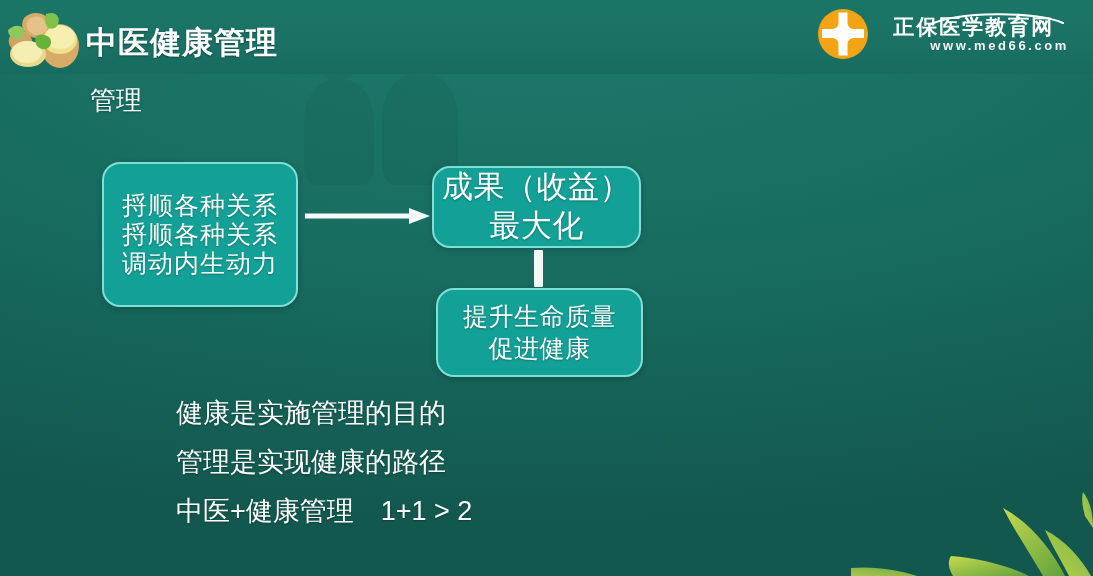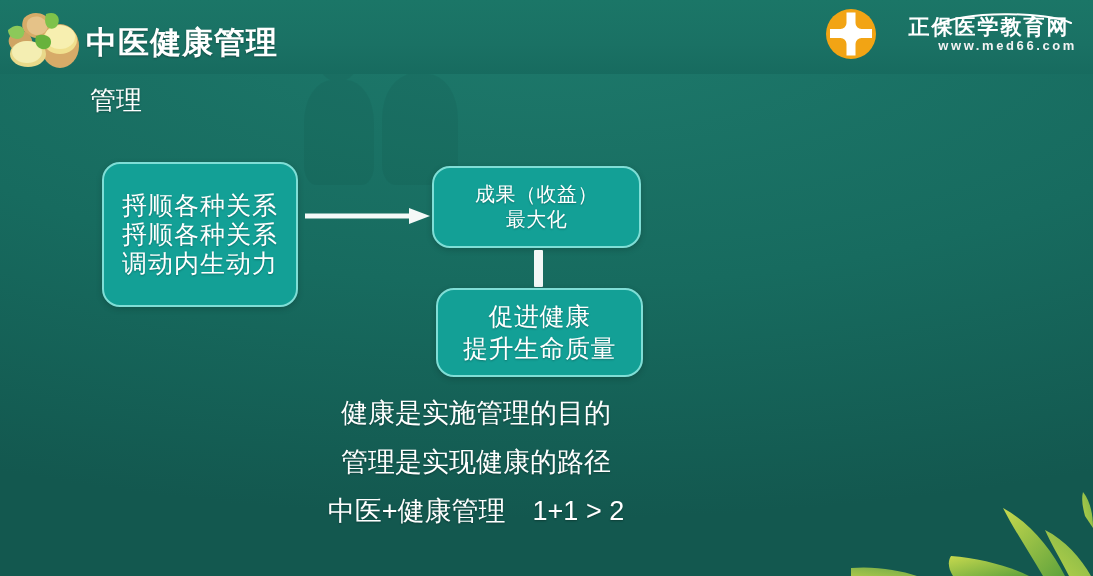--- a/index.html
+++ b/index.html
@@ -6,21 +6,20 @@
   html,body{margin:0;padding:0;}
   body{
     width:1093px;height:576px;overflow:hidden;
     font-family:"Liberation Sans","DejaVu Sans",sans-serif;
     background:#176b5f;
   }
   .slide{
     position:relative;width:1093px;height:576px;overflow:hidden;
     background:
       radial-gradient(120% 90% at 50% 0%, #1e7a6c 0%, #176b5f 55%, #13584f 100%);
-    text-align: center;
   }
   
   .watermark{
     position:absolute;left:300px;top:0px;width:190px;height:185px;
     opacity:.11;pointer-events:none;
   }
   .wm-fig{position:absolute;background:#0b463f;border-radius:40% 40% 18% 18%;}
   .wm-fig.head{border-radius:50%;}
   
   .header{
@@ -29,21 +28,21 @@
   }
   .header-title{
     position:absolute;left:86px;top:22px;
     font-size:31px;font-weight:bold;color:#ffffff;letter-spacing:1px;
     text-shadow:0 1px 2px rgba(0,0,0,.35);
     white-space:nowrap;
   }
   
   .ginger{position:absolute;left:2px;top:4px;width:84px;height:68px;}
   .logo-wrap{
-    position:absolute;right:16px;top:6px;height:56px;
+    position:absolute;right:24px;top:6px;height:56px;
     display:flex;align-items:center;gap:24px;
   }
   .logo-mark{width:52px;height:52px;flex:0 0 52px;}
   .logo-text{display:flex;flex-direction:column;justify-content:center;gap:2px;}
   .logo-cn{
     font-size:21px;font-weight:bold;color:#ffffff;letter-spacing:2px;
     line-height:1;white-space:nowrap;
   }
   .logo-url{
     font-size:13px;font-weight:bold;color:#f3f3f3;letter-spacing:2.6px;
@@ -64,21 +63,21 @@
     border:2px solid #7fded6;
     border-radius:18px;
     display:flex;flex-direction:column;align-items:center;justify-content:center;
     color:#ffffff;
     text-shadow:0 1px 2px rgba(0,0,0,.28);
     box-shadow:0 2px 6px rgba(0,0,0,.18);
   }
   #box-left{left:102px;top:146px;width:196px;height:145px;margin-top:16px;}
   #box-left .line{font-size:25px;line-height:1.17;letter-spacing:1px;}
   #box-outcome{left:432px;top:166px;width:209px;height:82px;}
-  #box-outcome .line{font-size:20px;line-height:1.25;letter-spacing:.5px;}
+  #box-outcome .line{font-size:31px;line-height:1.25;letter-spacing:.5px;}
   #box-health{left:436px;top:288px;width:207px;height:89px;}
   #box-health .line{font-size:25px;line-height:1.25;letter-spacing:.5px;}
 
   
   .arrow-h{position:absolute;left:305px;top:207px;width:125px;height:18px;}
   .connector-v{
     position:absolute;left:534px;top:250px;width:9px;height:37px;
     background:#f2f7f6;border-radius:1px;
   }
 
@@ -155,22 +154,22 @@
   </svg>
 
   <div class="box" id="box-outcome">
     <div class="line">成果（收益）</div>
     <div class="line">最大化</div>
   </div>
 
   <div class="connector-v"></div>
 
   <div class="box" id="box-health">
+    <div class="line">提升生命质量</div>
     <div class="line">促进健康</div>
-    <div class="line">提升生命质量</div>
   </div>
 
   <div class="bottom-lines">
     <div class="bottom-line">健康是实施管理的目的</div>
     <div class="bottom-line">管理是实现健康的路径</div>
     <div class="bottom-line">中医+健康管理　1+1 &gt; 2</div>
   </div>
 
   <svg class="leaves" viewBox="0 0 260 120">
     <defs>

